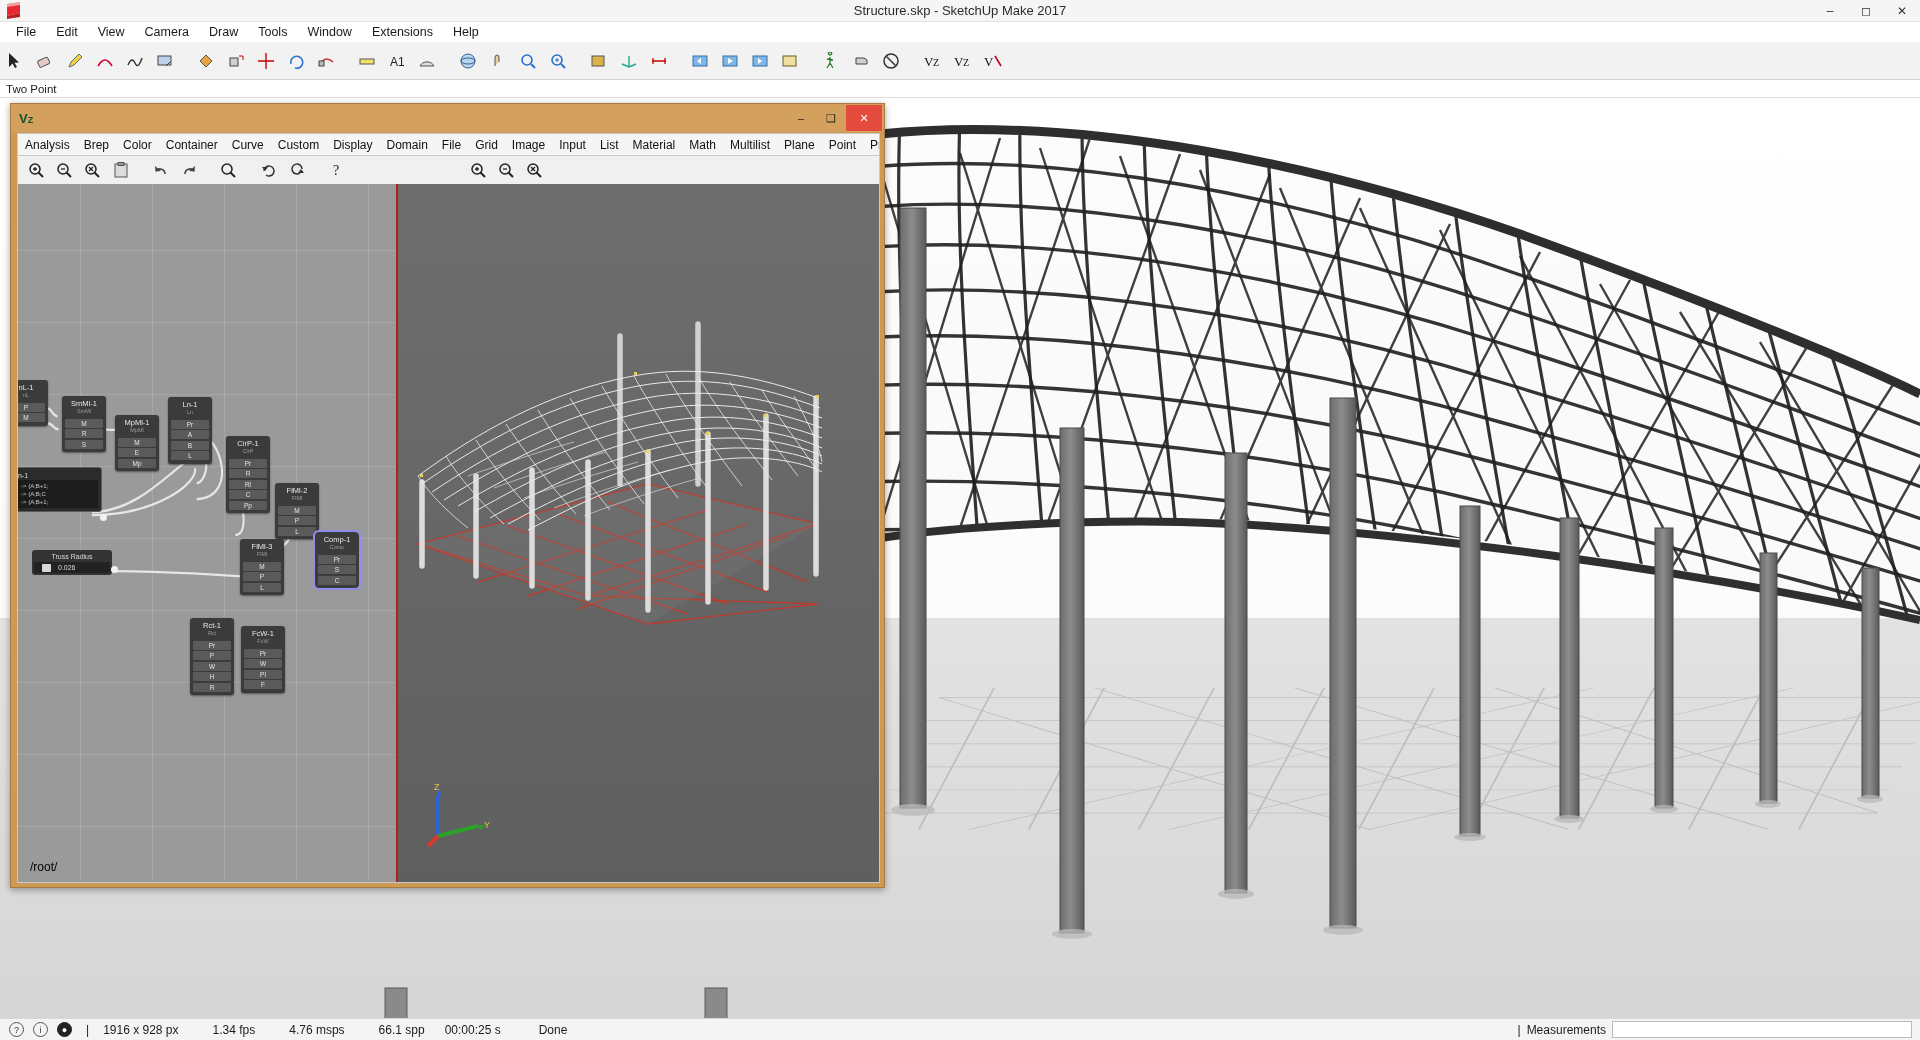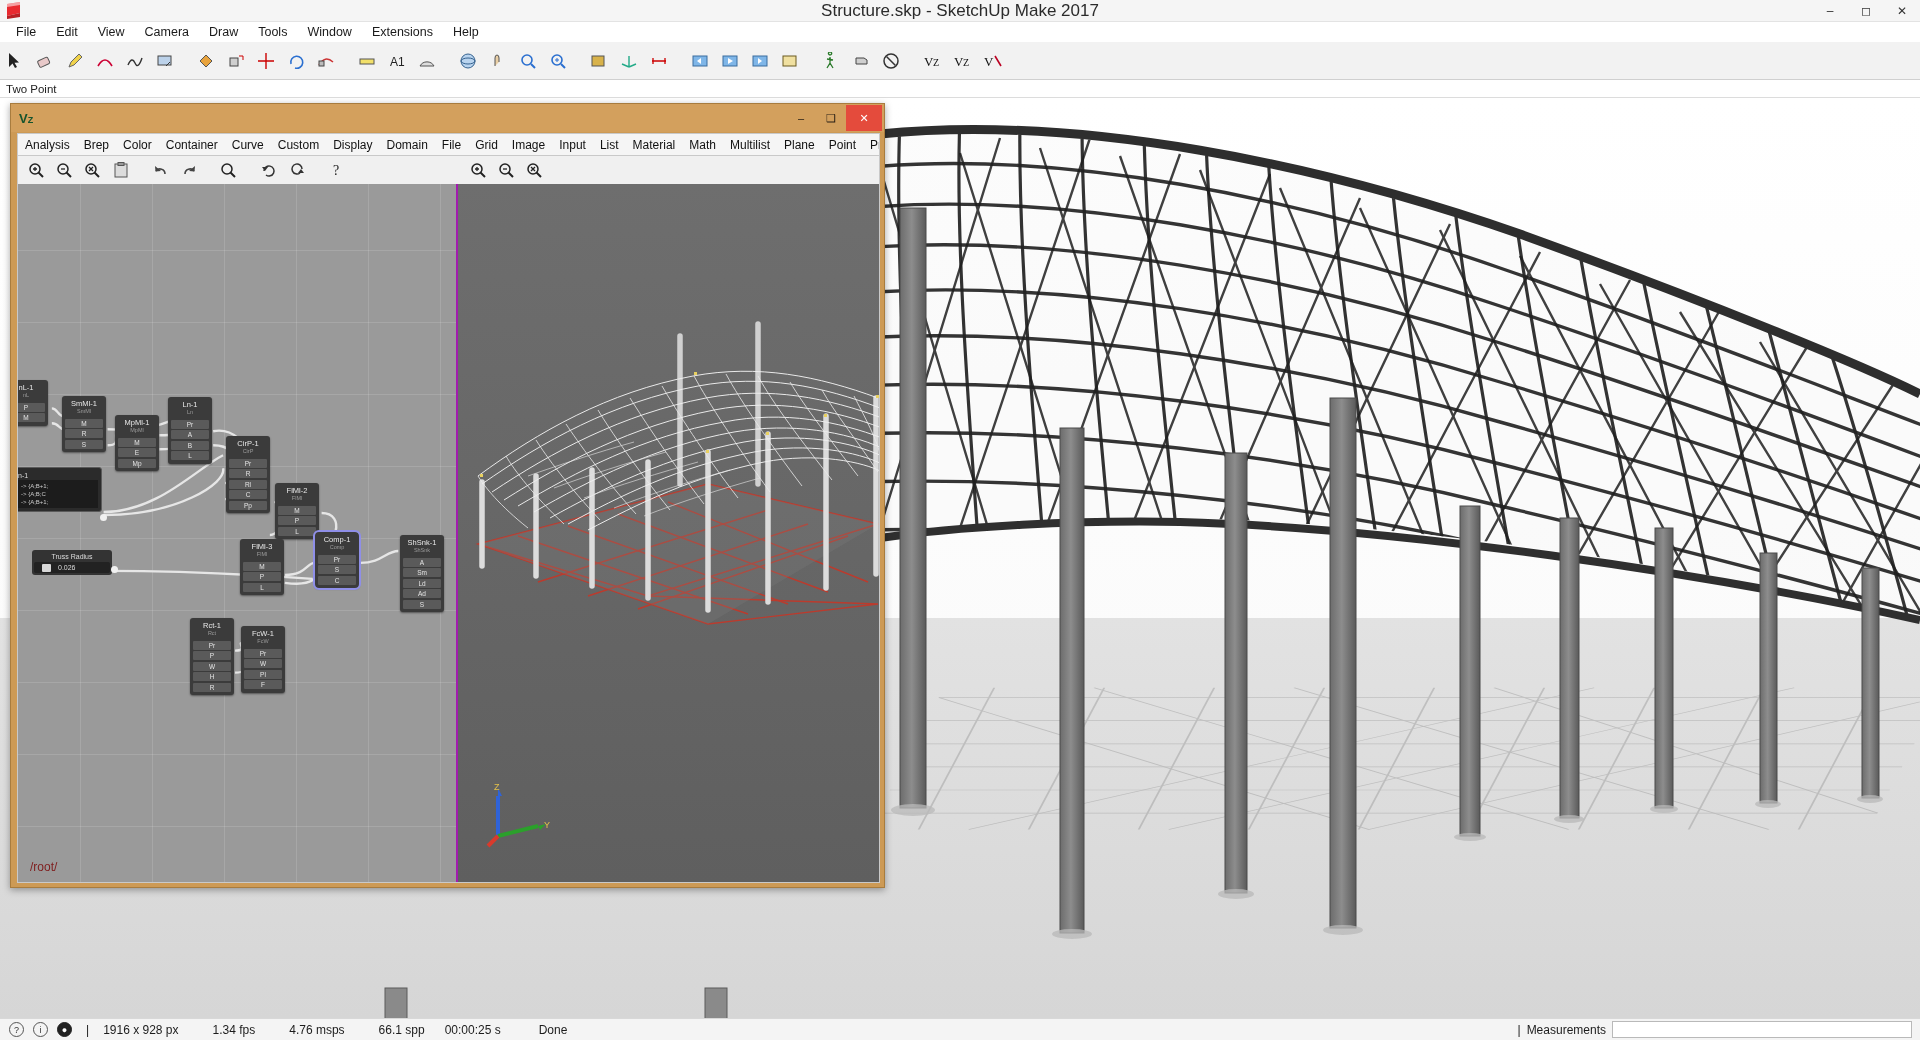--- a/index.html
+++ b/index.html
@@ -12,21 +12,21 @@
 
   
   #su-titlebar{
     position:absolute; left:0; top:0; width:1920px; height:22px;
     background:#f5f5f5; border-bottom:1px solid #e3e3e3;
     display:flex; align-items:center;
   }
   #su-logo{ width:22px; height:20px; margin-left:4px; position:relative; }
   #su-title{
     position:absolute; left:0; right:0; text-align:center;
-    font-size:17px; color:#2b2b2b; line-height:22px;
+    font-size:13px; color:#2b2b2b; line-height:22px;
   }
   .winbtns{ position:absolute; right:0; top:0; height:22px; display:flex; }
   .winbtn{ width:36px; height:22px; display:flex; align-items:center; justify-content:center;
            font-size:12px; color:#333; }
   .winbtn.close{ color:#333; }
 
   #su-menubar{
     position:absolute; left:0; top:22px; width:1920px; height:20px;
     background:#ffffff; display:flex; align-items:center; padding-left:6px;
   }
@@ -89,34 +89,34 @@
     background:#f0f0f0; border:1px solid #c9c9c9; display:flex; flex-direction:column;
   }
   #viz-toolrow{ height:28px; display:flex; background:#f0f0f0; }
   #tr-left{ width:440px; display:flex; align-items:center; padding-left:6px; gap:2px; }
   #tr-right{ flex:1; display:flex; align-items:center; padding-left:8px; gap:2px; }
   .vtb{ width:26px; height:24px; display:flex; align-items:center; justify-content:center; position:relative; }
   .vsep{ width:10px; }
 
   #viz-panes{ flex:1; display:flex; }
   #pane-graph{
-    width:440px; background:#9a9a9a; position:relative; overflow:hidden;
-    border-right:2px solid #a21caf;
+    width:380px; background:#9a9a9a; position:relative; overflow:hidden;
+    border-right:2px solid #b91c1c;
   }
   #pane-3d{ flex:1; background:#6e6e6e; position:relative; overflow:hidden; }
 
   
   #graph-grid{
     position:absolute; inset:0;
     background-image:
       linear-gradient(to right, rgba(255,255,255,.13) 1px, transparent 1px),
       linear-gradient(to bottom, rgba(255,255,255,.13) 1px, transparent 1px);
     background-size:72px 72px; background-position:-10px -6px;
   }
-  #root-label{ position:absolute; left:12px; bottom:8px; font-size:12px; color:#7f1d1d; }
+  #root-label{ position:absolute; left:12px; bottom:8px; font-size:12px; color:#000000; }
 
   
   .node{
     position:absolute; background:#3b3b3b; border-radius:3px;
     box-shadow:0 1px 2px rgba(0,0,0,.45);
     width:44px; padding-bottom:2px;
   }
   .node.sel{ outline:2px solid #8f8fe8; border-radius:4px; }
   .node .nh{ text-align:center; color:#e8e8e8; font-size:7.5px; line-height:9px; padding-top:3px;}
   .node .nsub{ text-align:center; color:#9b9b9b; font-size:5.5px; line-height:7px; padding-bottom:2px;}

